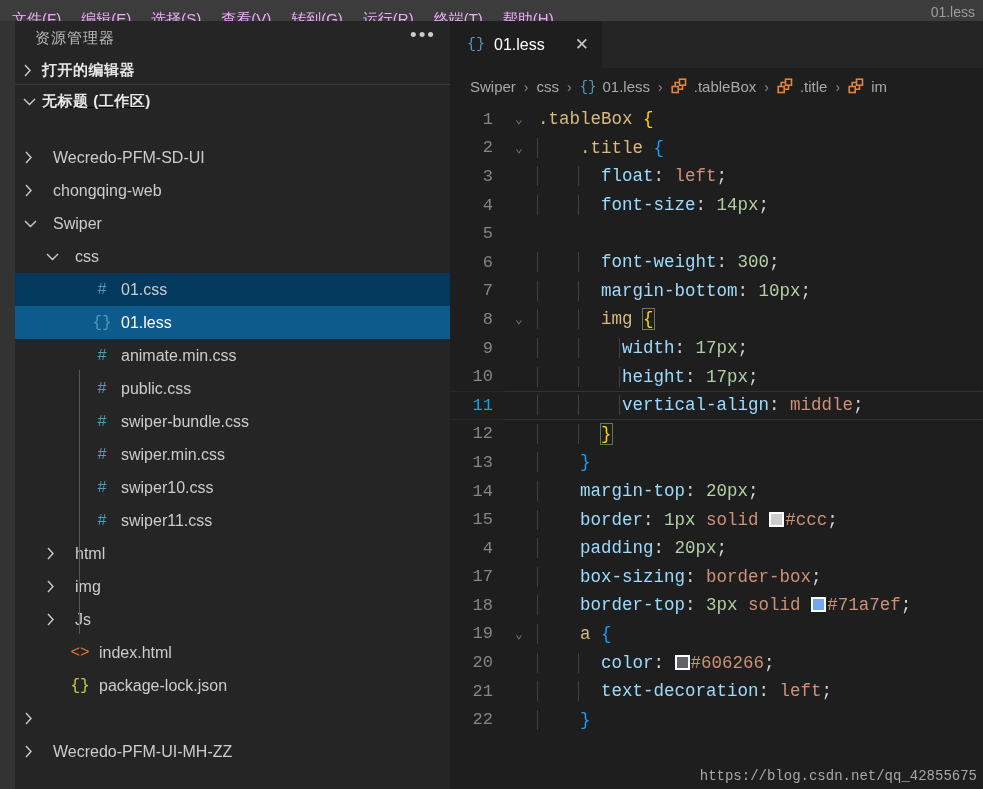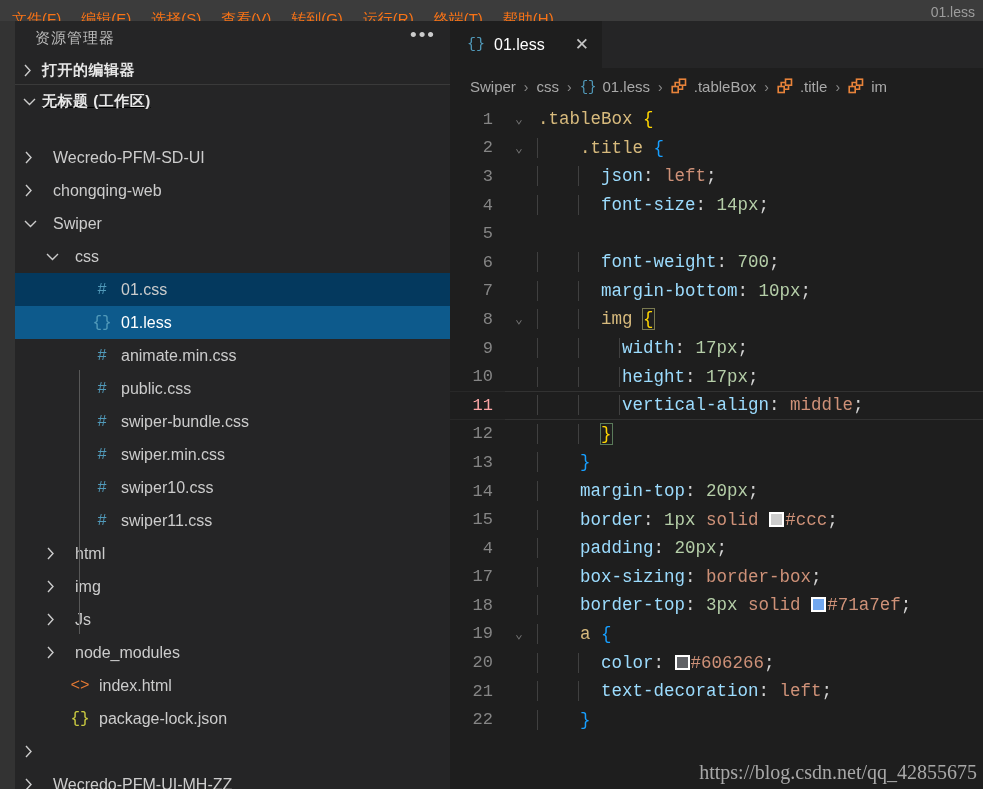--- a/index.html
+++ b/index.html
@@ -13,21 +13,21 @@
 
   
   .menubar {
     position: absolute; left: 0; top: 0; width: 983px; height: 21px;
     background: #3c3c3c;
     display: flex; align-items: flex-end;
     padding-left: 2px;
     overflow: hidden;
   }
   .menu-item {
-    color: #f97316; font-size: 15px; line-height: 15px;
+    color: #f0abfc; font-size: 15px; line-height: 15px;
     padding: 0 10px; white-space: nowrap;
     position: relative; top: 5px;
   }
   .win-title {
     position: absolute; right: 8px; top: 5px;
     color: #9d9d9d; font-size: 14px; line-height: 14px; white-space: nowrap;
   }
 
   
   .activitybar {
@@ -135,21 +135,21 @@
   .code-line.active::after {
     content: ""; position: absolute; left: 55px; right: 0; height: 1px; background: #323232;
   }
   .code-line.active::before { top: 0; }
   .code-line.active::after { bottom: 0; }
   .lnum {
     width: 56px; flex: 0 0 56px; text-align: right; padding-right: 13px;
     color: #858585; font-size: 17px;
     font-family: "Liberation Mono","DejaVu Sans Mono", monospace;
   }
-  .code-line.active .lnum { color: #fca5a5; }
+  .code-line.active .lnum { color: #0ea5e9; }
   .fold {
     width: 26px; flex: 0 0 26px; text-align: center; color: #777777; font-size: 13px;
   }
   .ctext { padding-left: 6px; position: relative; }
 
   
   .ig { position: absolute; top: 0; bottom: 0; width: 1px; background: #404040; }
 
   
   .t-sel   { color: #d7ba7d; }
@@ -163,22 +163,22 @@
 
   .swatch {
     display: inline-block; width: 15px; height: 15px;
     border: 2px solid #ffffff; vertical-align: -2px; margin-right: 1px;
   }
   .bracket-box { outline: 1px solid #7a7a50; }
   .bracket-box2 { outline: 1px solid #5a7a5a; }
 
   .watermark {
     position: absolute; right: 6px; bottom: 5px;
-    color: #a8a8a8; font-size: 20px;
-    font-family: Liberation Serif, serif;
+    color: #a8a8a8; font-size: 14px;
+    font-family: Liberation Mono, monospace;
   }
 </style>
 </head>
 <body>
 
 <div id="app">
 
   <div class="menubar">
     <div class="menu-item">文件(F)</div>
     <div class="menu-item">编辑(E)</div>
@@ -301,28 +301,20 @@
         </div>
         <div class="row">
           <div class="chev" style="margin-left:31px">
             <svg width="9" height="13" viewBox="0 0 9 13" class="sym-svg">
               <path d="M2 1 L7 6.5 L2 12" fill="none" stroke="#cccccc" stroke-width="1.4"></path>
             </svg>
           </div>
           <span class="nm" style="margin-left:7px">Js</span>
         </div>
         <div class="row">
-          <div class="chev" style="margin-left:31px">
-            <svg width="9" height="13" viewBox="0 0 9 13" class="sym-svg">
-              <path d="M2 1 L7 6.5 L2 12" fill="none" stroke="#cccccc" stroke-width="1.4"></path>
-            </svg>
-          </div>
-          <span class="nm" style="margin-left:7px">node_modules</span>
-        </div>
-        <div class="row">
           <div class="fico ico-html" style="margin-left:53px">&lt;&gt;</div>
           <span class="nm" style="margin-left:7px">index.html</span>
         </div>
         <div class="row">
           <div class="fico ico-json" style="margin-left:53px">{}</div>
           <span class="nm" style="margin-left:7px">package-lock.json</span>
         </div>
         <div class="row">
           <div class="chev" style="margin-left:9px">
             <svg width="9" height="13" viewBox="0 0 9 13" class="sym-svg">
@@ -400,24 +392,24 @@
             </svg>
           </span>
           <span>im</span>
         </span>
       </div>
 
     <div class="code-wrap">
       <div id="code">
           <div class="code-line"><span class="lnum">1</span><span class="fold">⌄</span><span class="ctext"><span class="t-sel">.tableBox</span> <span class="t-brace">{</span></span></div>
           <div class="code-line"><span class="lnum">2</span><span class="fold">⌄</span><span class="ctext"><span class="ig" style="left:5px"></span>    <span class="t-sel">.title</span> <span class="t-brace3">{</span></span></div>
-          <div class="code-line"><span class="lnum">3</span><span class="fold"></span><span class="ctext"><span class="ig" style="left:5px"></span><span class="ig" style="left:46px"></span>      <span class="t-prop">json</span><span class="t-punc">:</span> <span class="t-val">left</span><span class="t-semi">;</span></span></div>
+          <div class="code-line"><span class="lnum">3</span><span class="fold"></span><span class="ctext"><span class="ig" style="left:5px"></span><span class="ig" style="left:46px"></span>      <span class="t-prop">float</span><span class="t-punc">:</span> <span class="t-val">left</span><span class="t-semi">;</span></span></div>
           <div class="code-line"><span class="lnum">4</span><span class="fold"></span><span class="ctext"><span class="ig" style="left:5px"></span><span class="ig" style="left:46px"></span>      <span class="t-prop">font-size</span><span class="t-punc">:</span> <span class="t-num">14px</span><span class="t-semi">;</span></span></div>
           <div class="code-line"><span class="lnum">5</span><span class="fold"></span></div>
-          <div class="code-line"><span class="lnum">6</span><span class="fold"></span><span class="ctext"><span class="ig" style="left:5px"></span><span class="ig" style="left:46px"></span>      <span class="t-prop">font-weight</span><span class="t-punc">:</span> <span class="t-num">700</span><span class="t-semi">;</span></span></div>
+          <div class="code-line"><span class="lnum">6</span><span class="fold"></span><span class="ctext"><span class="ig" style="left:5px"></span><span class="ig" style="left:46px"></span>      <span class="t-prop">font-weight</span><span class="t-punc">:</span> <span class="t-num">300</span><span class="t-semi">;</span></span></div>
           <div class="code-line"><span class="lnum">7</span><span class="fold"></span><span class="ctext"><span class="ig" style="left:5px"></span><span class="ig" style="left:46px"></span>      <span class="t-prop">margin-bottom</span><span class="t-punc">:</span> <span class="t-num">10px</span><span class="t-semi">;</span></span></div>
           <div class="code-line"><span class="lnum">8</span><span class="fold">⌄</span><span class="ctext"><span class="ig" style="left:5px"></span><span class="ig" style="left:46px"></span>      <span class="t-sel">img</span> <span class="t-brace bracket-box">{</span></span></div>
           <div class="code-line"><span class="lnum">9</span><span class="fold"></span><span class="ctext"><span class="ig" style="left:5px"></span><span class="ig" style="left:46px"></span><span class="ig" style="left:87px"></span>        <span class="t-prop">width</span><span class="t-punc">:</span> <span class="t-num">17px</span><span class="t-semi">;</span></span></div>
           <div class="code-line"><span class="lnum">10</span><span class="fold"></span><span class="ctext"><span class="ig" style="left:5px"></span><span class="ig" style="left:46px"></span><span class="ig" style="left:87px"></span>        <span class="t-prop">height</span><span class="t-punc">:</span> <span class="t-num">17px</span><span class="t-semi">;</span></span></div>
           <div class="code-line active"><span class="lnum">11</span><span class="fold"></span><span class="ctext"><span class="ig" style="left:5px"></span><span class="ig" style="left:46px"></span><span class="ig" style="left:87px"></span>        <span class="t-prop">vertical-align</span><span class="t-punc">:</span> <span class="t-val">middle</span><span class="t-semi">;</span></span></div>
           <div class="code-line"><span class="lnum">12</span><span class="fold"></span><span class="ctext"><span class="ig" style="left:5px"></span><span class="ig" style="left:46px"></span>      <span class="t-brace bracket-box2">}</span></span></div>
           <div class="code-line"><span class="lnum">13</span><span class="fold"></span><span class="ctext"><span class="ig" style="left:5px"></span>    <span class="t-brace3">}</span></span></div>
           <div class="code-line"><span class="lnum">14</span><span class="fold"></span><span class="ctext"><span class="ig" style="left:5px"></span>    <span class="t-prop">margin-top</span><span class="t-punc">:</span> <span class="t-num">20px</span><span class="t-semi">;</span></span></div>
           <div class="code-line"><span class="lnum">15</span><span class="fold"></span><span class="ctext"><span class="ig" style="left:5px"></span>    <span class="t-prop">border</span><span class="t-punc">:</span> <span class="t-num">1px</span> <span class="t-val">solid</span> <span class="swatch" style="background:#cccccc"></span><span class="t-val">#ccc</span><span class="t-semi">;</span></span></div>
           <div class="code-line"><span class="lnum">4</span><span class="fold"></span><span class="ctext"><span class="ig" style="left:5px"></span>    <span class="t-prop">padding</span><span class="t-punc">:</span> <span class="t-num">20px</span><span class="t-semi">;</span></span></div>

